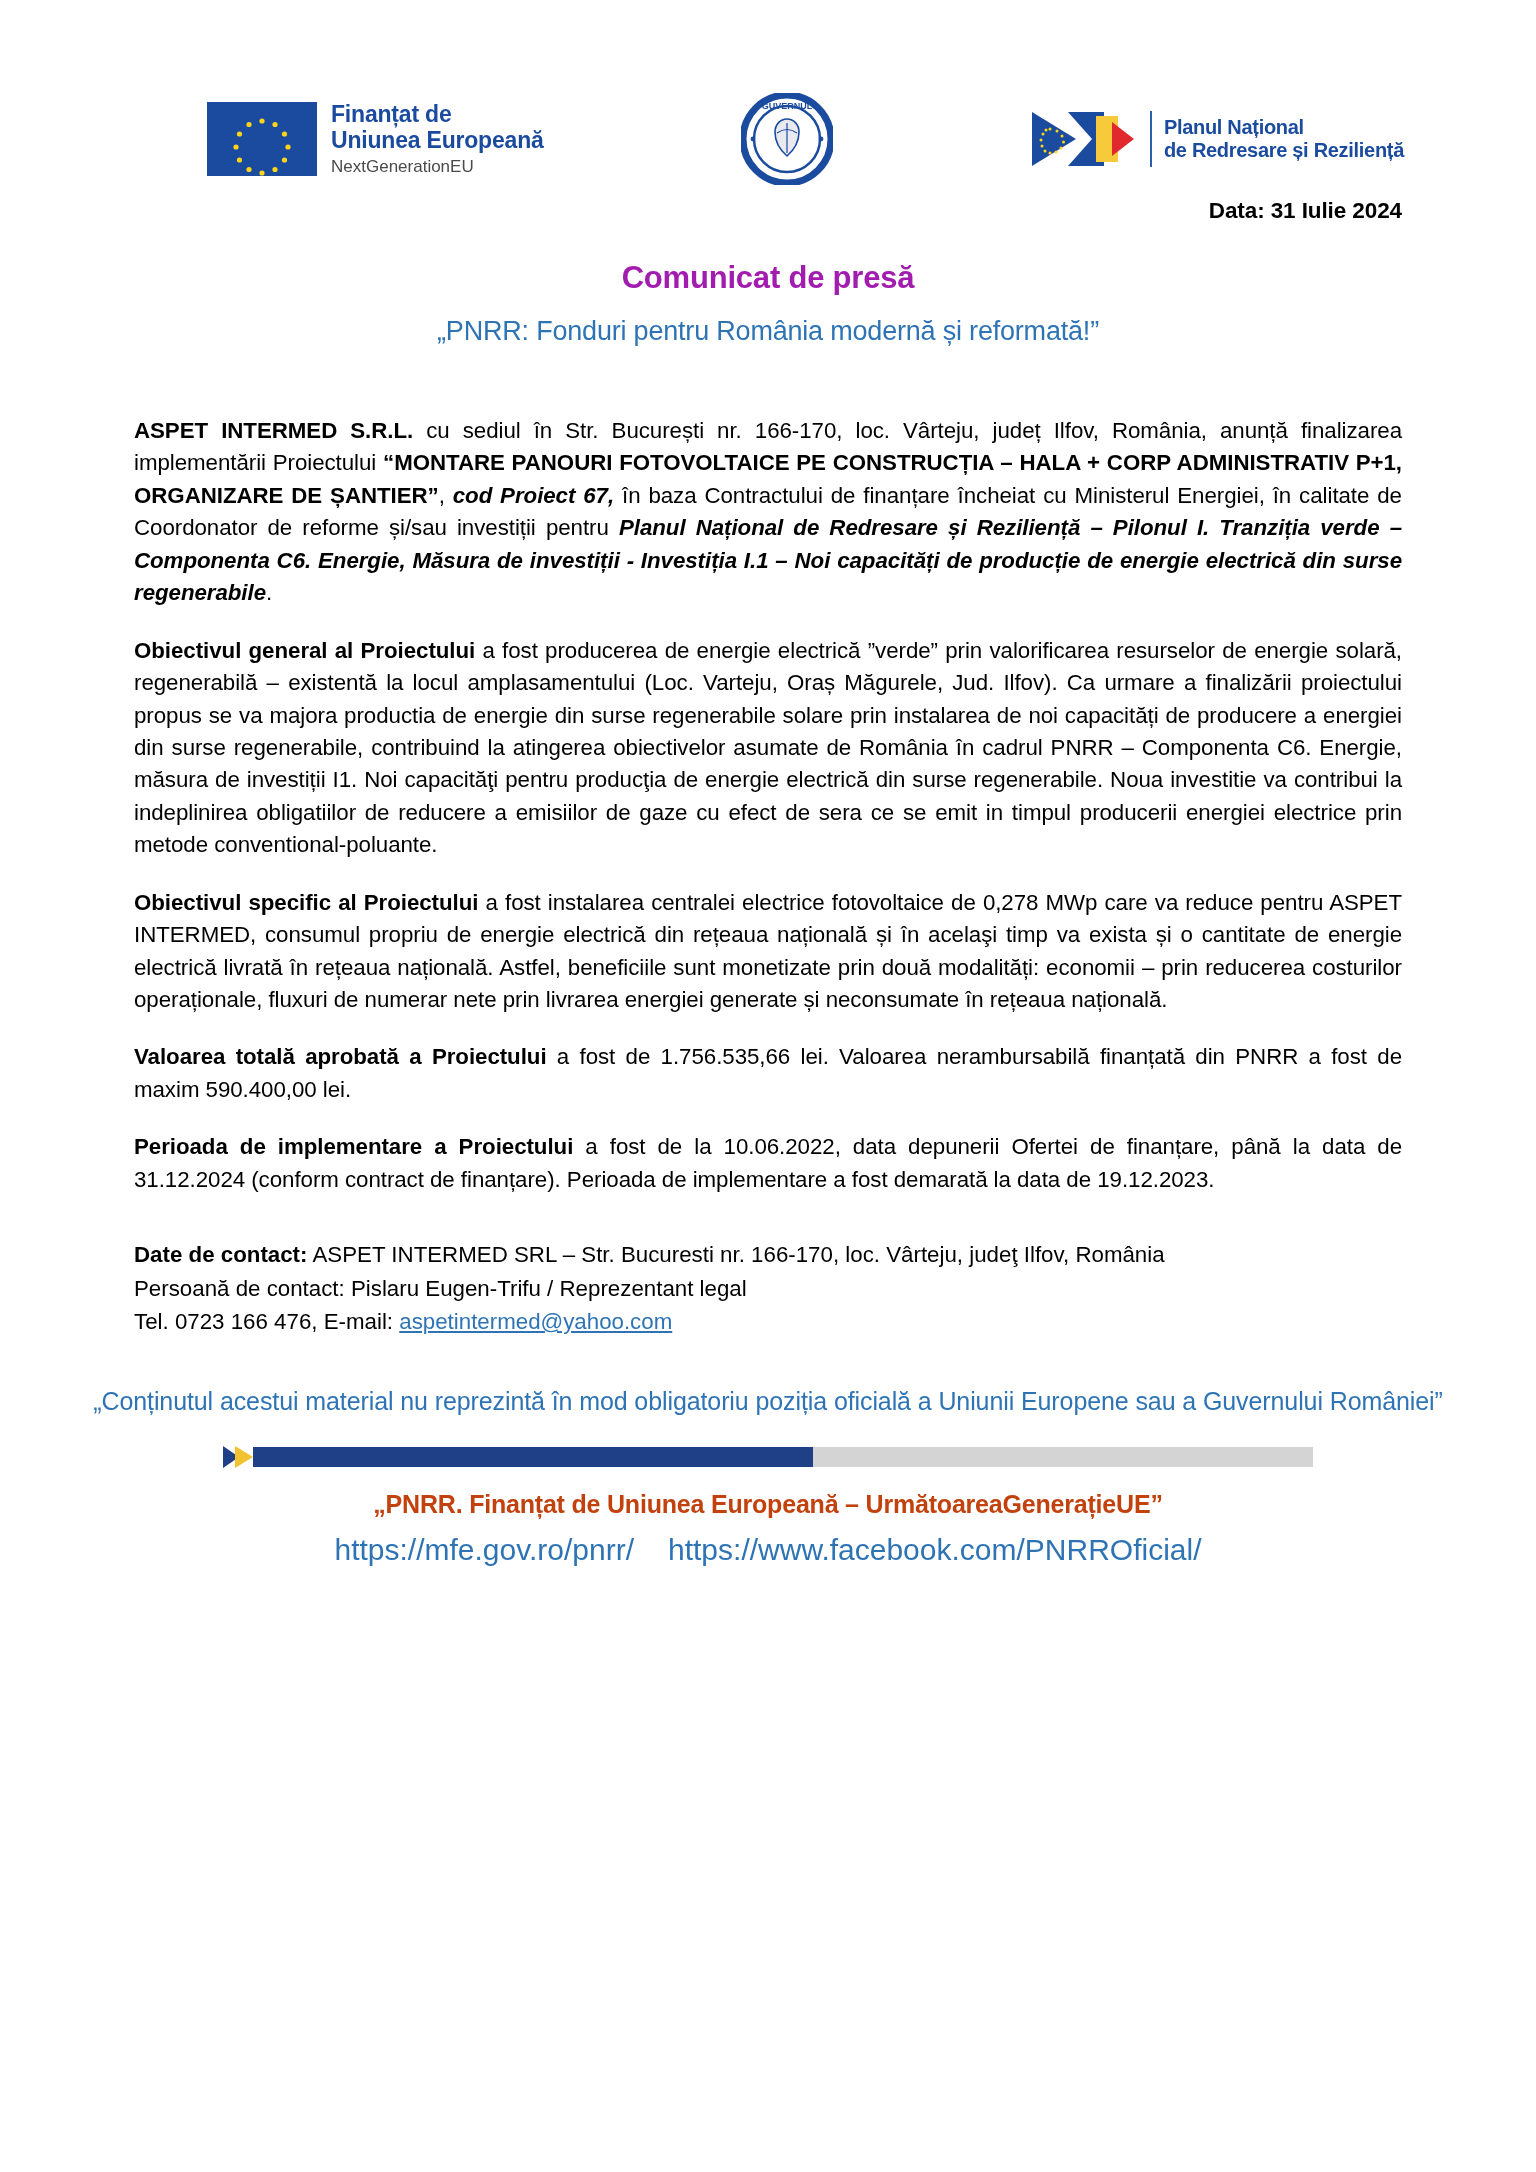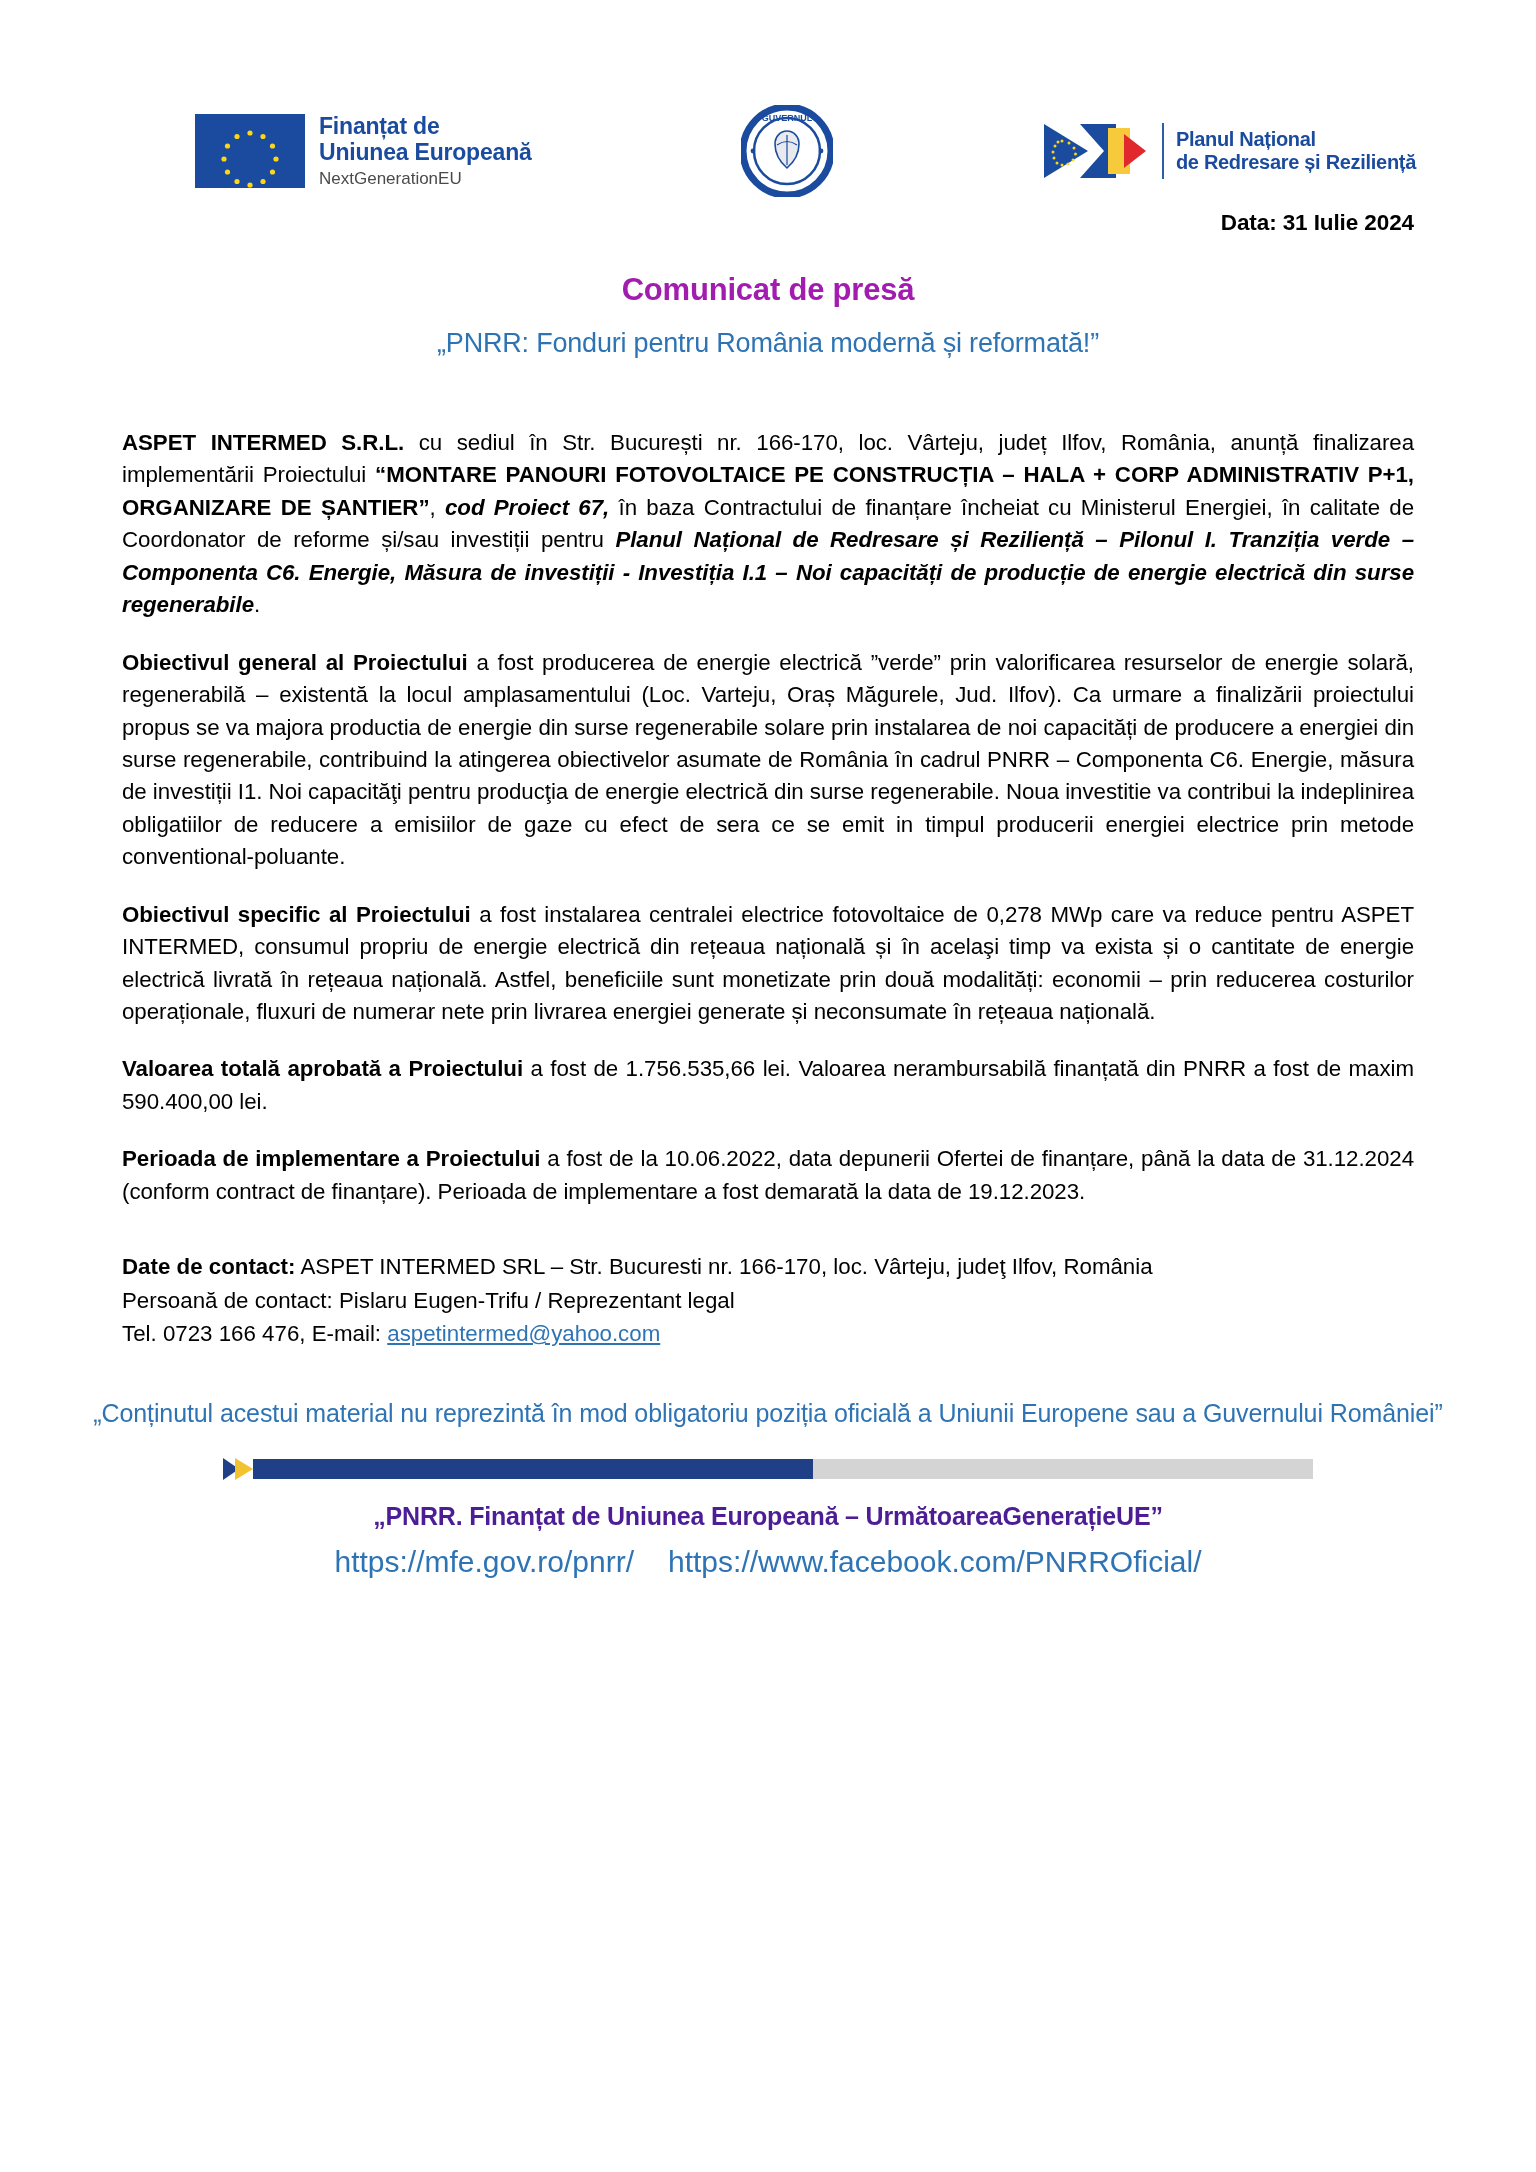--- a/index.html
+++ b/index.html
@@ -12,23 +12,22 @@
     height: 2172px;
     font-family: "Liberation Sans", sans-serif;
     color: #000000;
     position: relative;
     overflow: hidden;
   }
   .page {
     width: 1536px;
     height: 1912px;
     position: relative;
-    padding: 0;
+    padding: 12px;
     box-sizing: border-box;
-    margin-top: 24px;
   }
 
   
   .logo-bar {
     display: flex;
     align-items: center;
     justify-content: space-between;
     padding: 74px 120px 0 195px;
     box-sizing: border-box;
     height: 180px;
@@ -199,21 +198,21 @@
     flex: none;
   }
   .fb-grey {
     height: 20px;
     flex: 1;
     background: #d4d4d4;
   }
 
   .footer-title {
     text-align: center;
-    color: #4c1d95;
+    color: #c2410c;
     font-weight: bold;
     font-size: 25px;
     margin-top: 22px;
     letter-spacing: -0.2px;
   }
   .footer-links {
     text-align: center;
     color: #2e74b5;
     font-size: 30px;
     margin-top: 14px;

